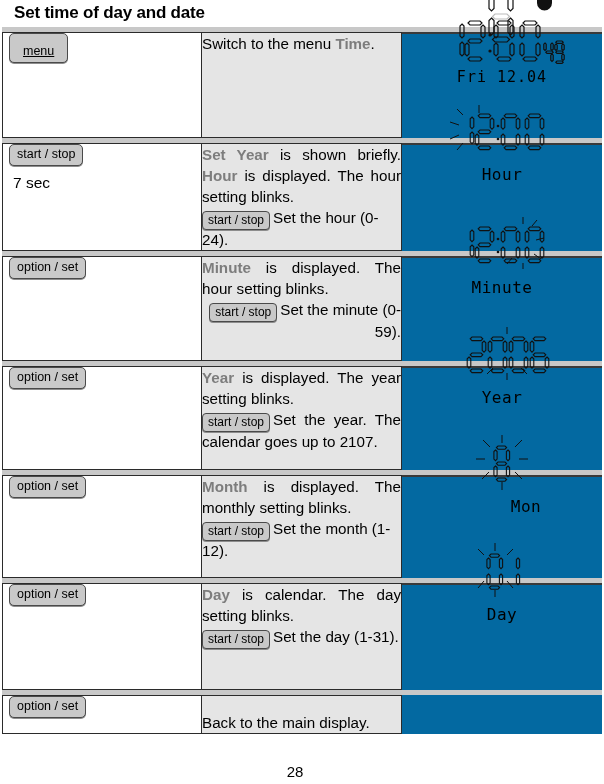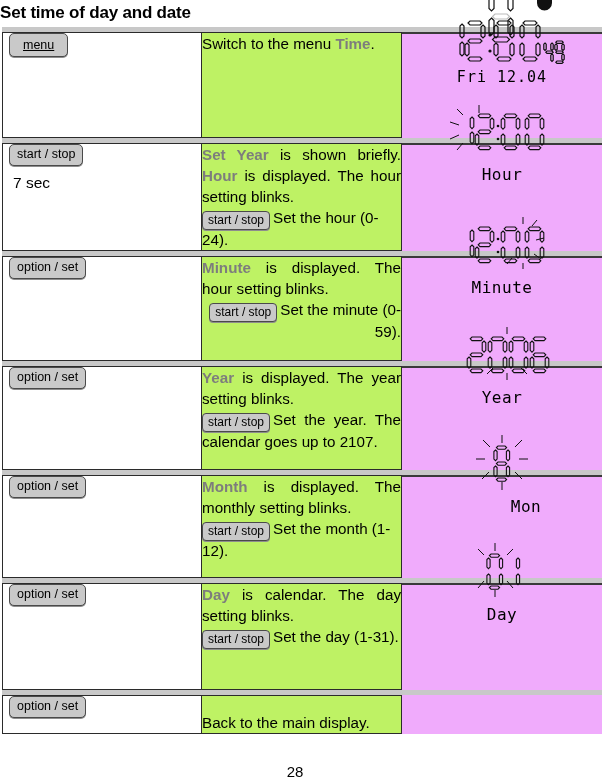--- a/index.html
+++ b/index.html
@@ -14,21 +14,21 @@
     color: #000000;
     position: relative;
     overflow: hidden;
   }
 
   
   .page-title {
     font-size: 17px;
     font-weight: bold;
     letter-spacing: -0.2px;
-    margin: 2px 0 0 0;
+    margin: 2px 0 0 14px;
     line-height: 22px;
   }
 
   
   .proc-table {
     border-collapse: separate;
     border-spacing: 0;
     width: 600px;
     margin: 3px 0 0 2px;
     table-layout: fixed;
@@ -50,46 +50,46 @@
     border: 1px solid #2b2b2b;
     border-right: 1px solid #2b2b2b;
     background: #ffffff;
     padding: 8px 0 4px 0;
   }
   
   .col-desc {
     width: 342px;
     border: 1px solid #2b2b2b;
     border-left: none;
-    background: #bef264;
+    background: #e5e5e5;
     padding: 7px 9px 6px 11px;
   }
   
   .col-lcd {
     width: 147px;
-    background: #f0abfc;
+    background: #0369a1;
     padding: 4px 4px 4px 7px;
     border: none;
   }
 
   
   .key {
     display: inline-block;
     background: #c9c9c9;
     border: 1px solid #4a4a4a;
     border-radius: 5px;
     font-size: 12.5px;
     line-height: 15px;
     padding: 2px 7px 3px 7px;
     color: #000;
     white-space: nowrap;
     box-shadow: 0 1px 0 #8d8d8d;
     vertical-align: baseline;
   }
-  .key.k-wide { padding: 4px 13px 3px 13px; text-decoration: underline; }
+  .key.k-wide { padding: 10px 13px 3px 13px; text-decoration: underline; }
   .key.k-inline {
     font-size: 12px;
     line-height: 14px;
     padding: 1px 5px 2px 5px;
     border-radius: 4px;
     position: relative;
     top: 1px;
     margin-right: 3px;
   }
   .btn-cell-inner { padding-left: 6px; }

